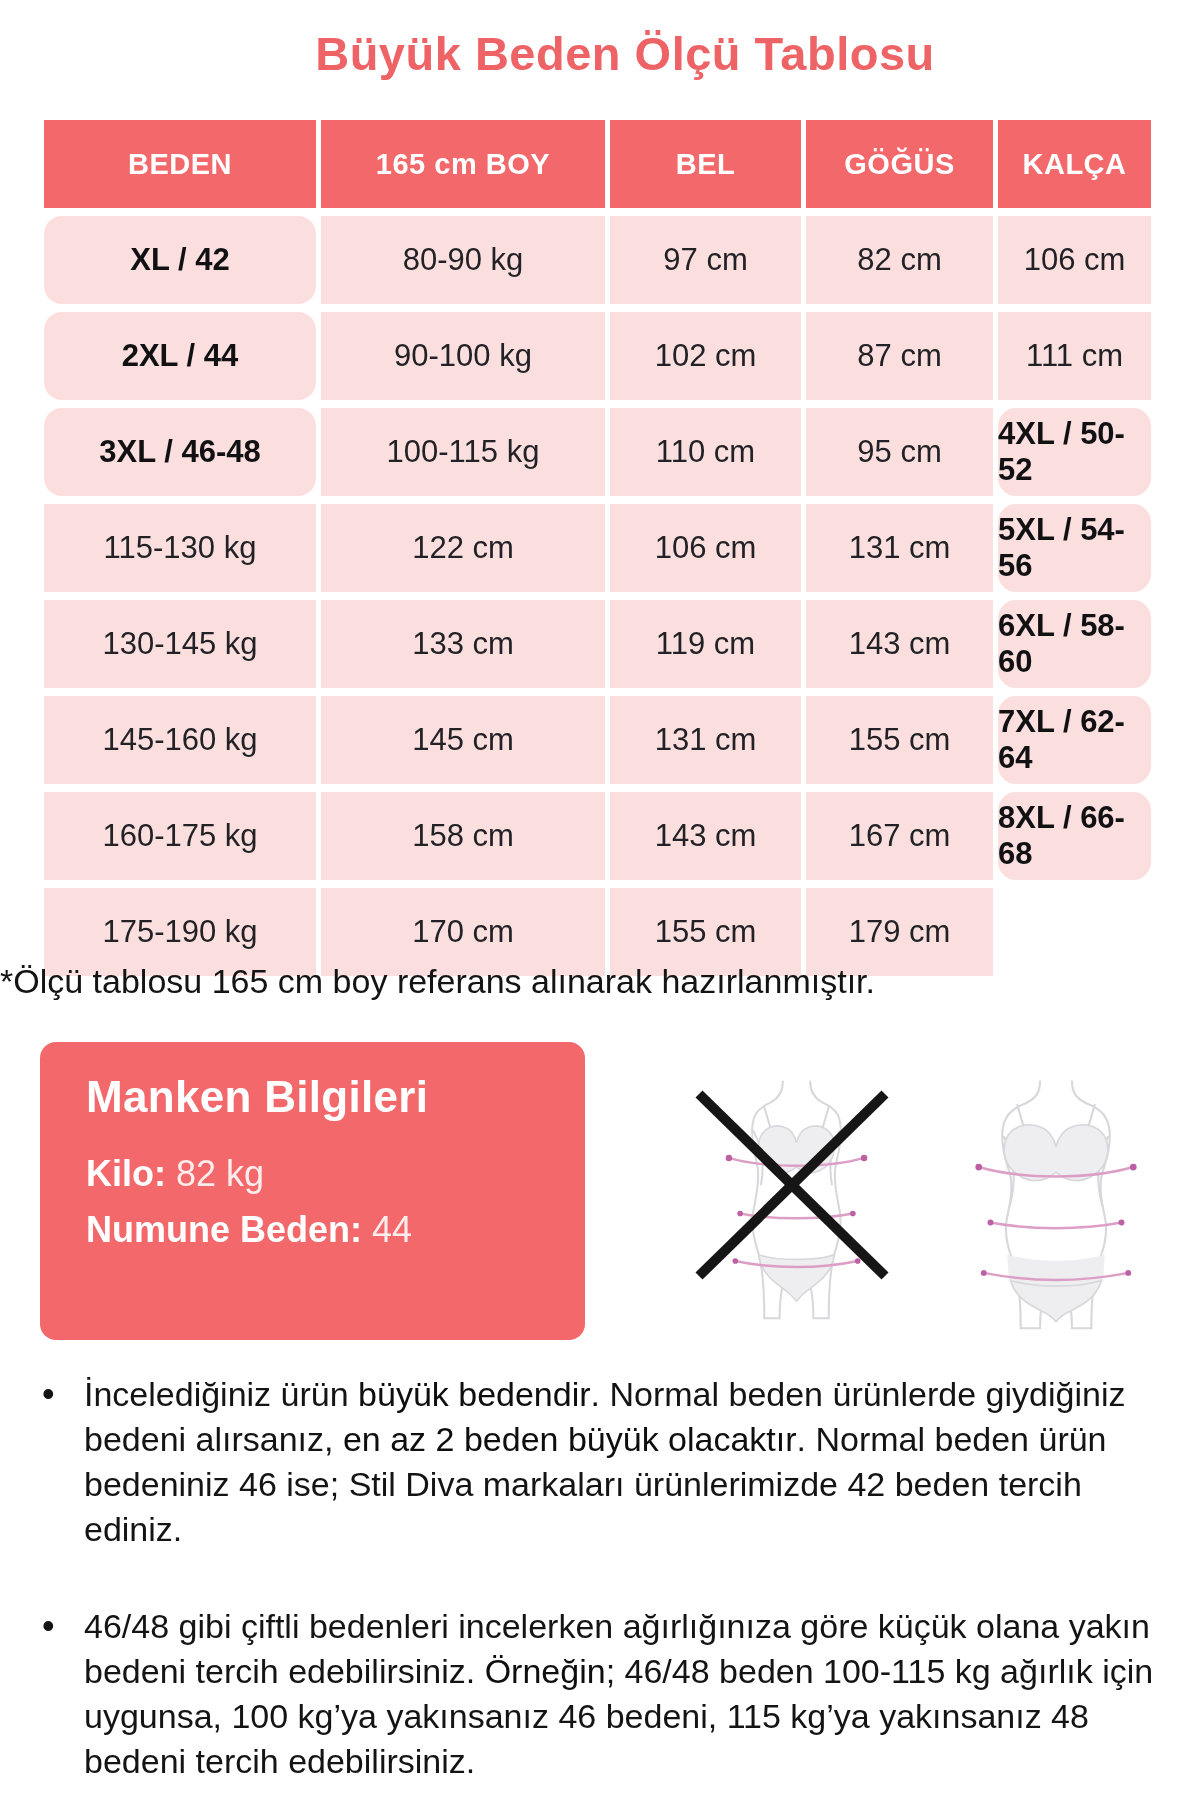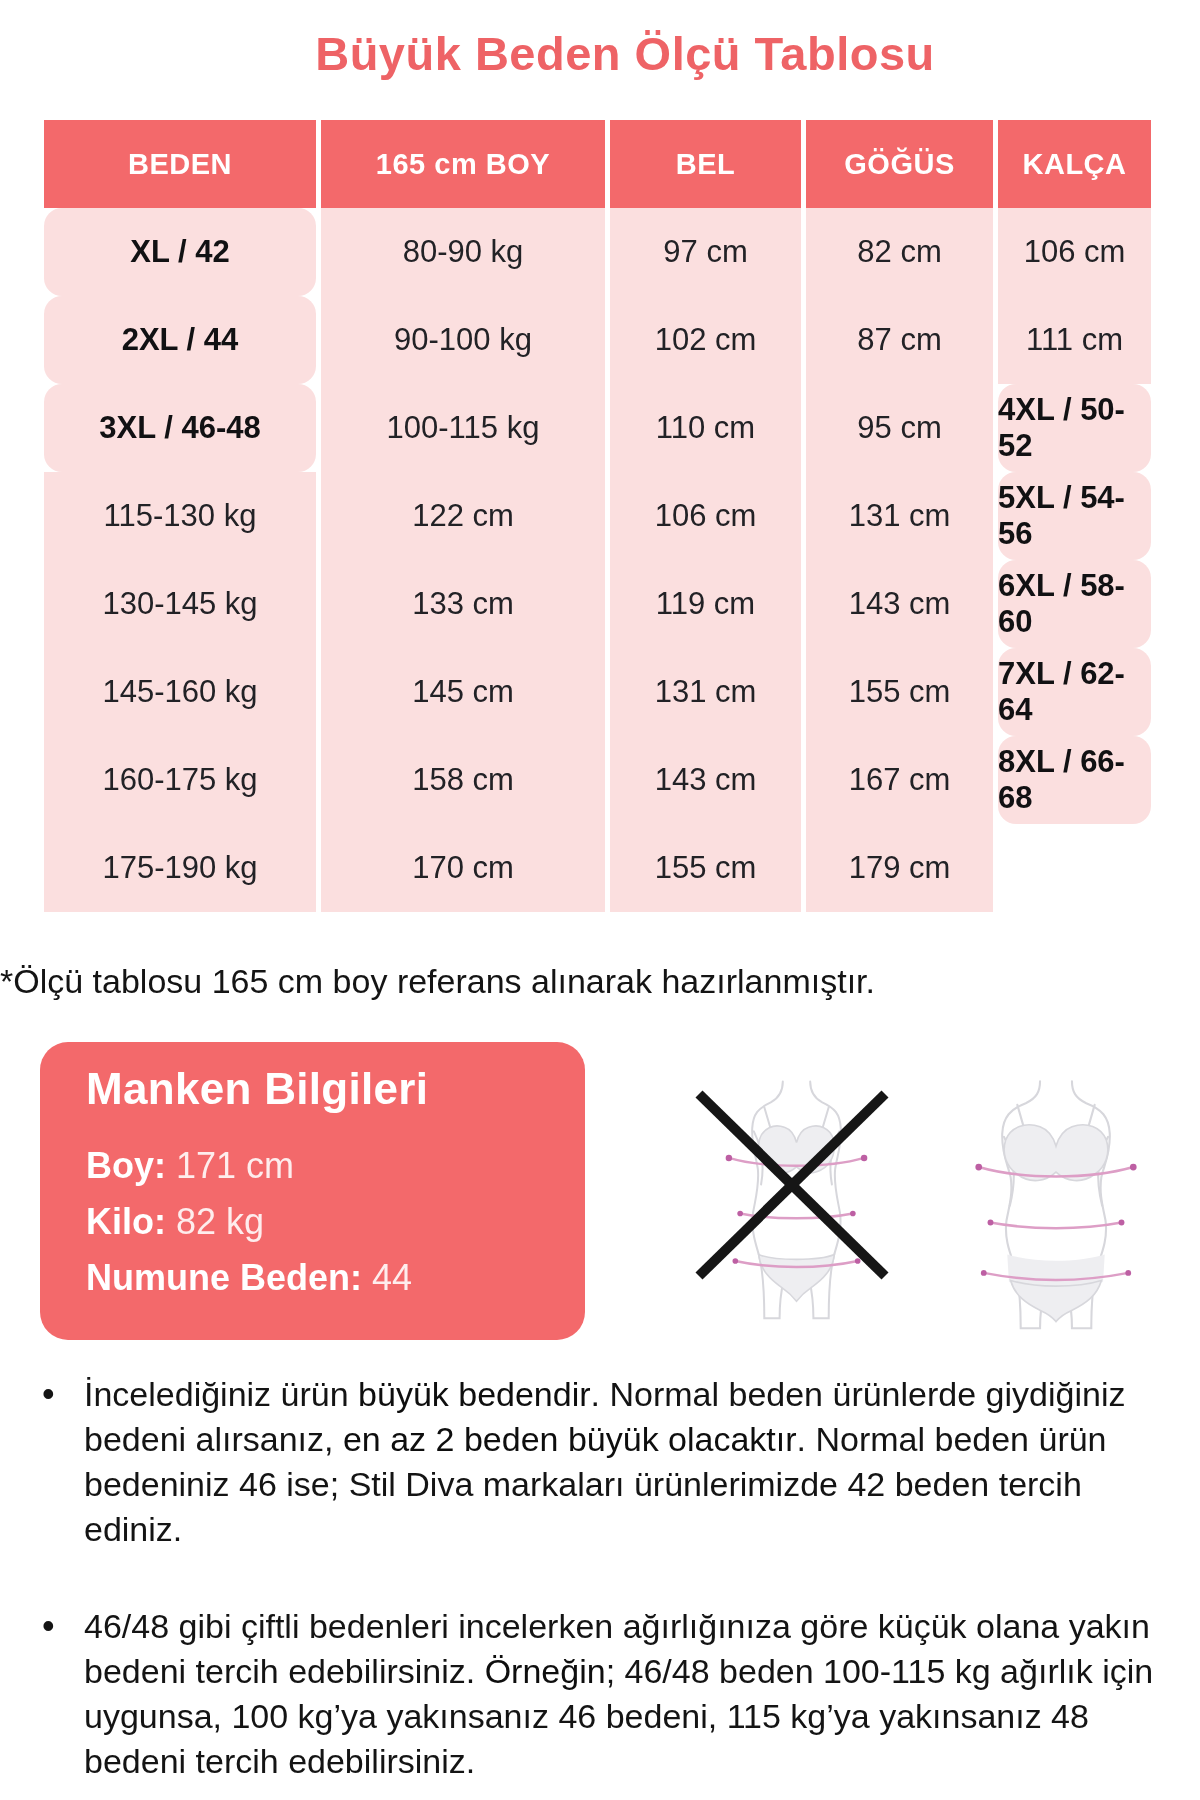--- a/index.html
+++ b/index.html
@@ -18,39 +18,39 @@
     position:relative;width:1200px;height:1800px;background:#ffffff;
     overflow:hidden;font-family:"Liberation Sans",sans-serif;color:var(--ink);
   }
   .title{
     position:absolute;top:26px;left:0;width:100%;text-align:center;
     font-size:47px;font-weight:800;color:var(--title);letter-spacing:.5px;margin:0;padding-left:25px;
   }
   #size-table{
     position:absolute;left:44px;top:120px;width:1107px;
     display:grid;grid-template-columns:272px 284px 191px 187px 153px;
-    grid-auto-rows:88px;gap:0 5px;background:#fff;
+    grid-auto-rows:88px;gap:8px 5px;background:#fff;
   }
   .th{
     background:var(--accent);color:#fff;font-weight:800;font-size:29px;
     display:flex;align-items:center;justify-content:center;letter-spacing:.5px;
   }
   .td{
     background:var(--row);color:#222226;font-size:31px;font-weight:500;
     display:flex;align-items:center;justify-content:center;
   }
   .td.size{font-weight:800;color:#111113;border-radius:18px;}
   .footnote{
     position:absolute;top:962px;left:0;width:100%;text-align:left;
     font-size:34px;font-weight:500;color:#141414;margin:0;
   }
   .model-card{
     position:absolute;left:40px;top:1042px;width:545px;height:298px;
-    background:var(--accent);border-radius:28px;box-sizing:border-box;
-    padding:22px 46px;color:#fff;
+    background:var(--accent);border-radius:16px;box-sizing:border-box;
+    padding:30px 46px;color:#fff;
   }
   .model-title{font-size:44px;font-weight:800;margin:0 0 24px 0;letter-spacing:.3px;}
   .field{font-size:36px;line-height:56px;white-space:nowrap;}
   .flabel{font-weight:800;color:#ffffff;}
   .fvalue{font-weight:400;color:rgba(255,255,255,.88);}
   .fig{position:absolute;}
   #fig-wrong{left:716px;top:1078px;}
   #fig-x{left:692px;top:1086px;}
   #fig-right{left:972px;top:1078px;}
   .notes{position:absolute;left:38px;top:1372px;width:1142px;margin:0;padding:0;list-style:none;}
@@ -113,21 +113,20 @@
       <div class="td">170 cm</div>
       <div class="td">155 cm</div>
       <div class="td">179 cm</div>
     </div>
 
   <p class="footnote">*Ölçü tablosu 165 cm boy referans alınarak hazırlanmıştır.</p>
 
   <div class="model-card">
     <h2 class="model-title">Manken Bilgileri</h2>
     <div id="model-fields">
-        <div class="field"><span class="flabel">Boy: </span><span class="fvalue">171 cm</span></div>
         <div class="field"><span class="flabel">Kilo: </span><span class="fvalue">82 kg</span></div>
         <div class="field"><span class="flabel">Numune Beden: </span><span class="fvalue">44</span></div>
       </div>
   </div>
 
   <svg id="fig-wrong" class="fig" width="161" height="242" viewBox="0 0 200 300" aria-hidden="true">
     <g stroke="var(--fig-stroke)" stroke-width="2.5" fill="none" stroke-linecap="round">
       <path d="M83,4 C83,16 79,24 68,30 C53,37 46,44 45,62 C44,84 50,98 52,113 C54,132 49,150 46,167 C43,190 50,207 54,222 C58,240 60,262 60,298 L79,298 C79,278 81,264 84,251 C88,240 95,235 100,235 C105,235 112,240 116,251 C119,264 121,278 121,298 L140,298 C140,262 142,240 146,222 C150,207 157,190 154,167 C151,150 146,132 148,113 C150,98 156,84 155,62 C154,44 147,37 132,30 C121,24 117,16 117,4" fill="#ffffff"></path>
       <path d="M47,66 C58,88 60,110 56,132"></path>
       <path d="M153,66 C142,88 140,110 144,132"></path>

